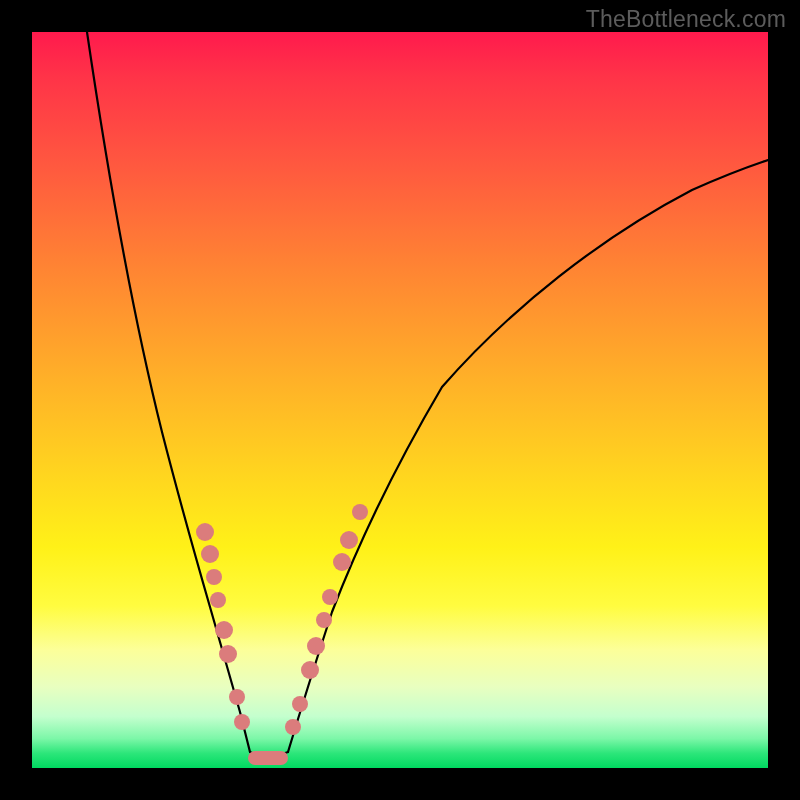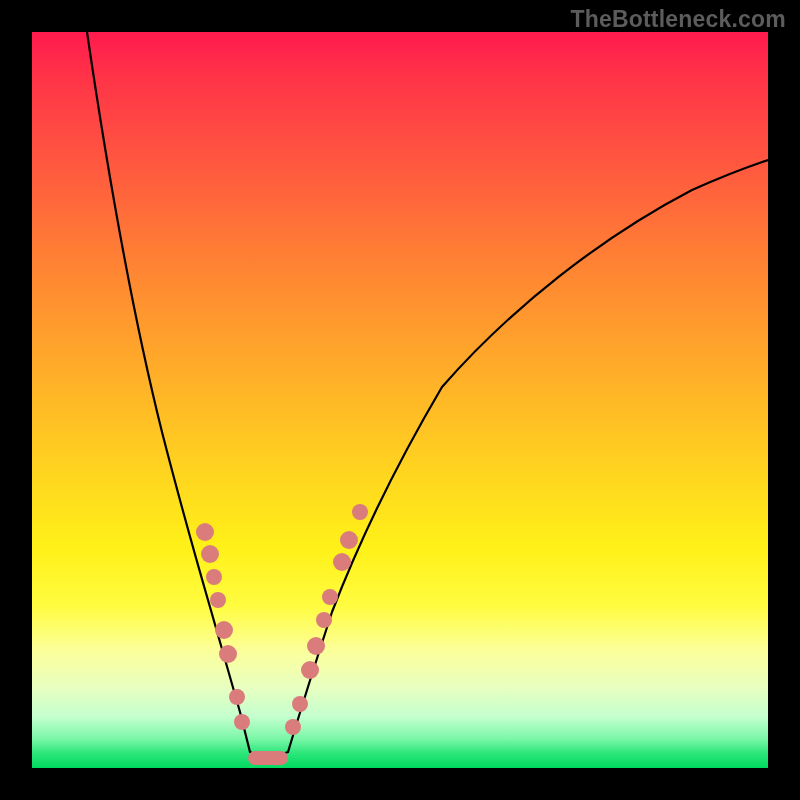--- a/index.html
+++ b/index.html
@@ -31,21 +31,21 @@
       #c4ffce 93%,
       #7cf7a8 96%,
       #2ce67a 98%,
       #00d960 100%);
   }
   .watermark {
     position: absolute;
     top: 6px;
     right: 14px;
     font-size: 23px;
-    font-weight: 700;
+    font-weight: 400;
     color: #5c5c5c;
     letter-spacing: 0.2px;
     font-family: Arial, Helvetica, sans-serif;
   }
   svg.curve {
     position: absolute;
     left: 0;
     top: 0;
     width: 736px;
     height: 736px;

